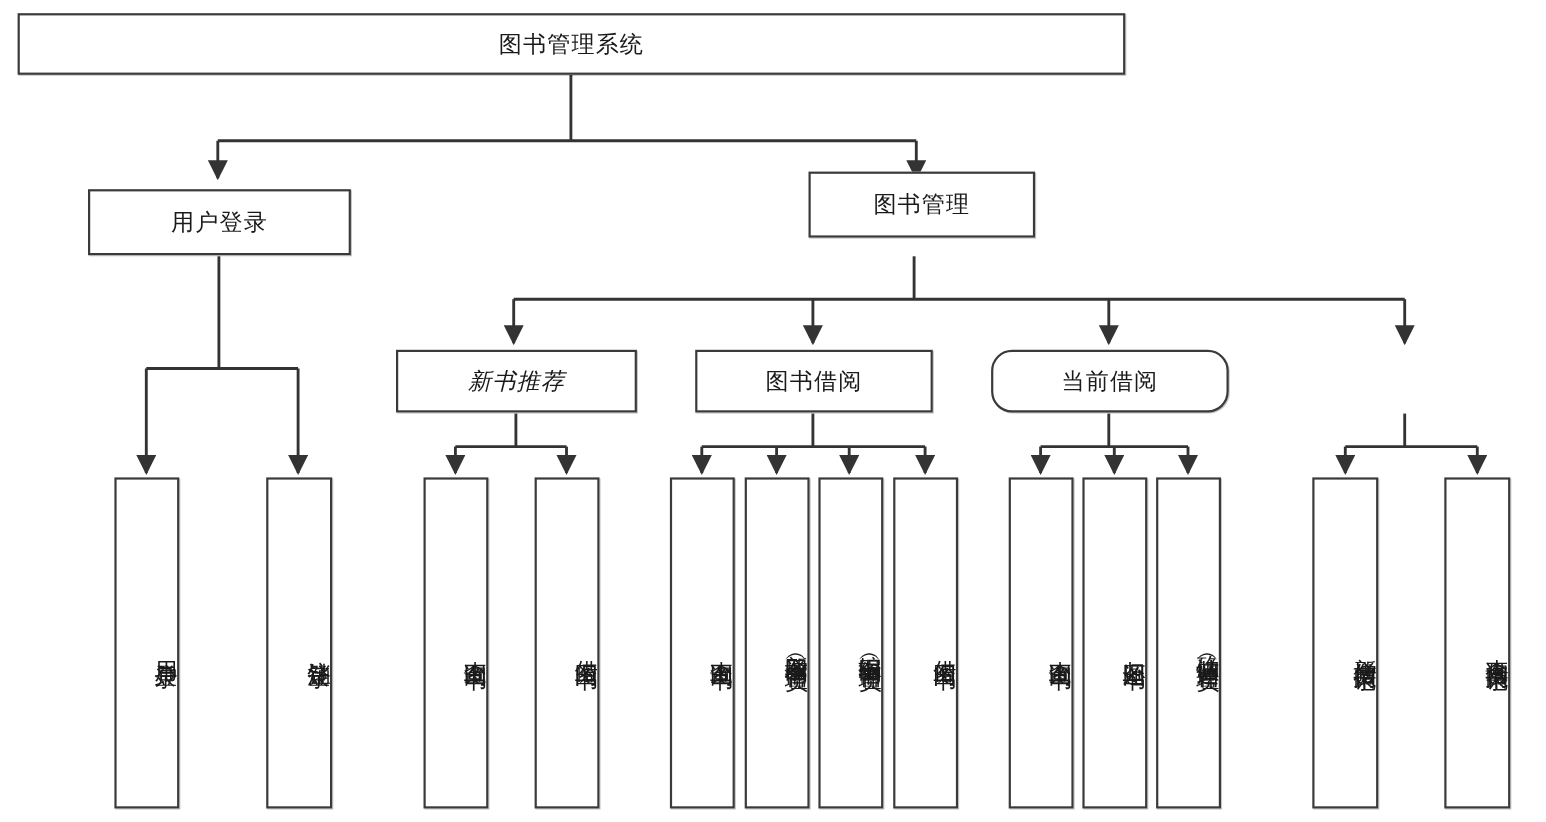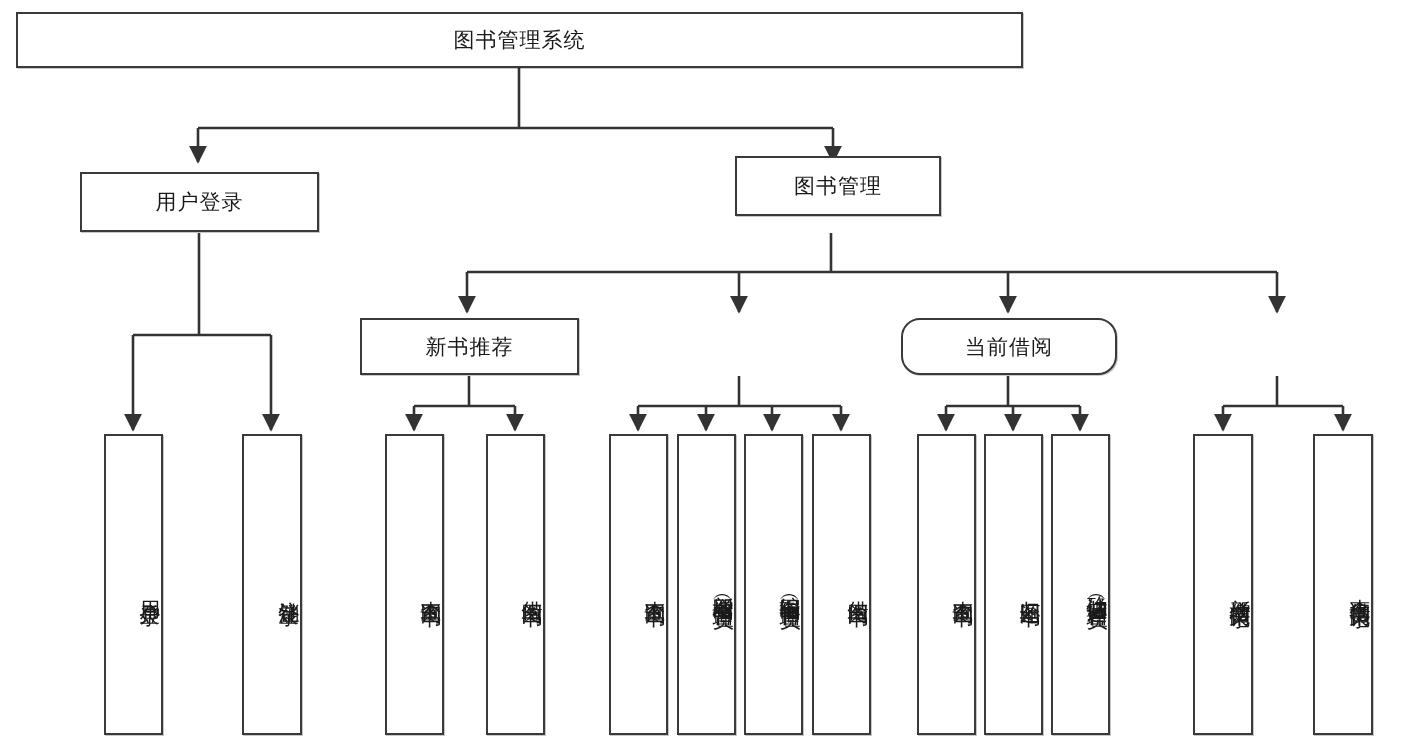--- a/index.html
+++ b/index.html
@@ -127,22 +127,25 @@
     <span class="lbl">图书管理系统</span>
   </div>
 
   <div class="node horiz" style="left:80px; top:172px; width:239px; height:60px;">
     <span class="lbl">用户登录</span>
   </div>
   <div class="node horiz" style="left:712px; top:156px; width:206px; height:60px;margin-left:23px;">
     <span class="lbl">图书管理</span>
   </div>
 
-  <div class="node horiz" style="left:360px; top:318px; width:219px; height:57px;">
+  <div class="node horiz" style="left:360px; top:318px; width:219px; height:57px;font-style:italic;">
     <span class="lbl">新书推荐</span>
+  </div>
+  <div class="node horiz" style="left:632px; top:318px; width:216px; height:57px;">
+    <span class="lbl">图书借阅</span>
   </div>
   <div class="node horiz" style="left:901px; top:318px; width:216px; height:57px;border-radius:19px;">
     <span class="lbl">当前借阅</span>
   </div>
 
   <div class="node vert" style="left:104px; top:434px; width:59px; height:301px;">
     <span class="lbl">用户登录</span>
   </div>
   <div class="node vert" style="left:242px; top:434px; width:60px; height:301px;">
     <span class="lbl">注销登录</span>

